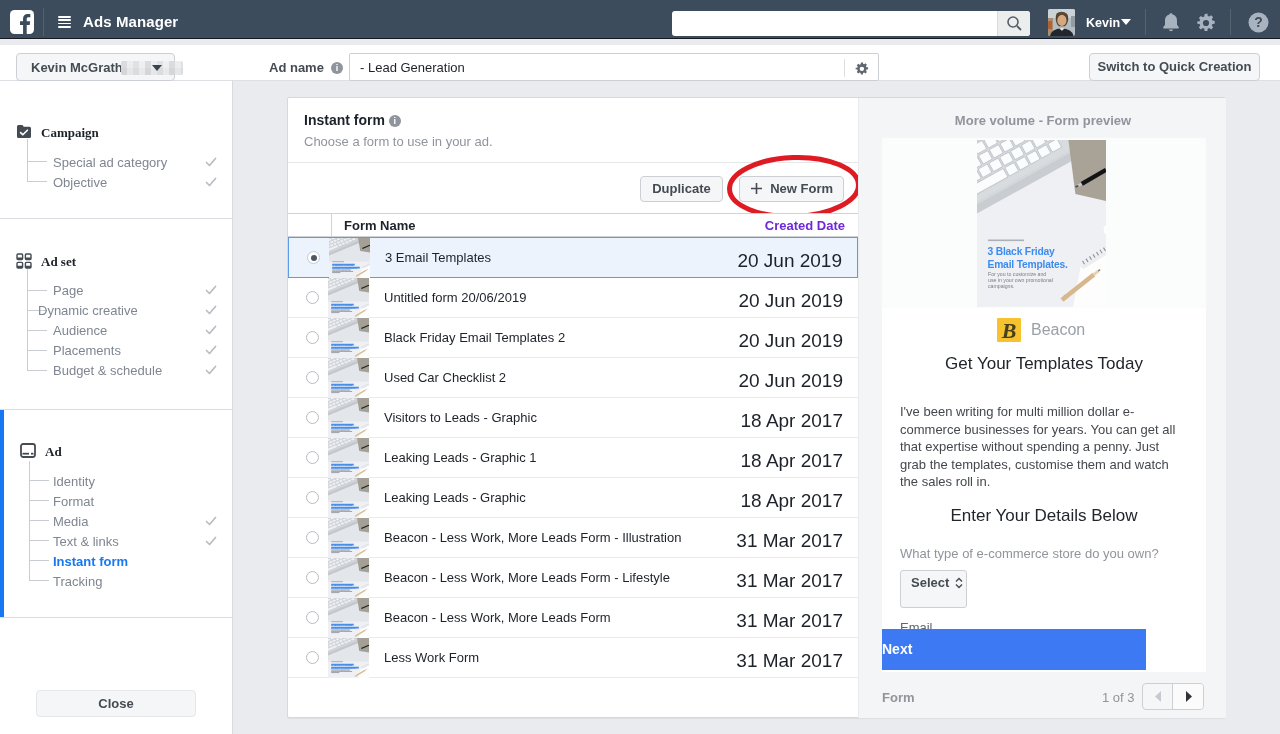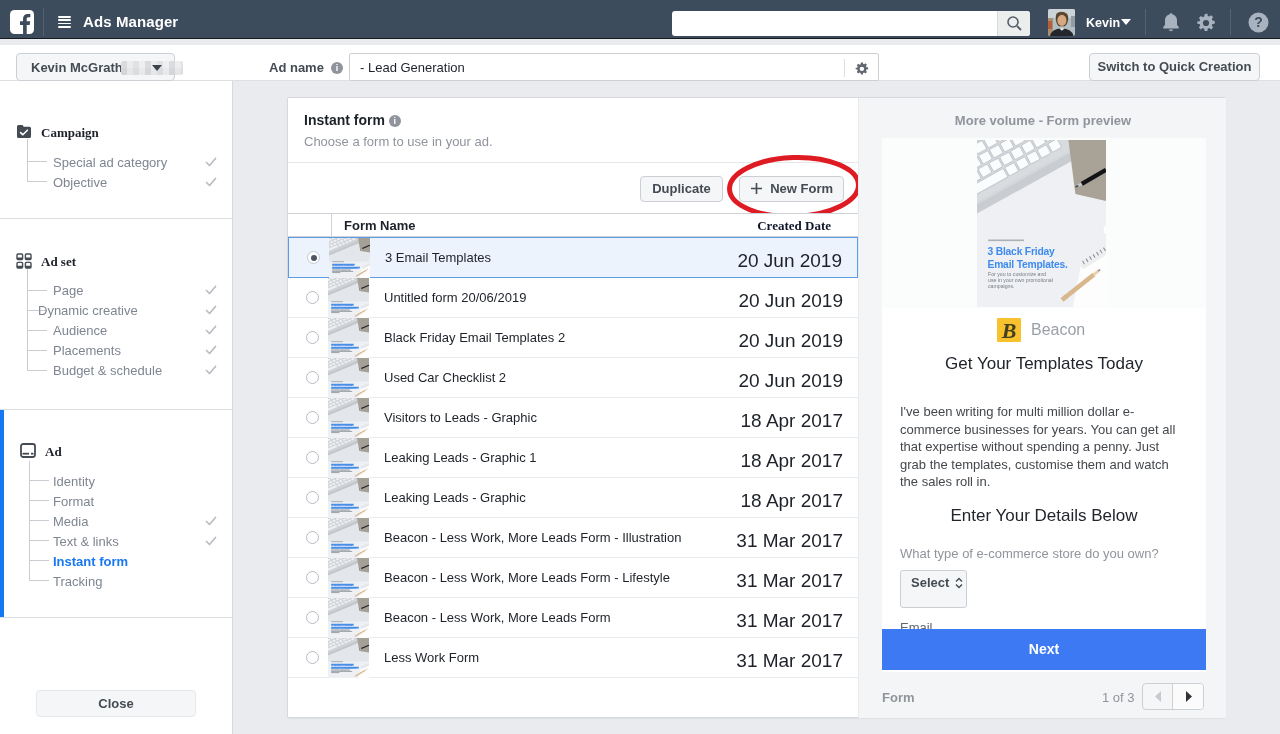--- a/index.html
+++ b/index.html
@@ -54,21 +54,21 @@
 .info { display:inline-block; width:12px; height:12px; border-radius:50%; background:#90949c; color:#fff; font-size:9px; font-weight:bold; text-align:center; line-height:12px; vertical-align:1px; }
 #hdr-div { position:absolute; left:0; top:64px; width:570px; height:1px; background:#e5e7ea; }
 .gbtn { position:absolute; top:78px; height:26px; background:#f5f6f7; border:1px solid #ccd0d5; border-radius:4px; font-size:13px; font-weight:bold; color:#444b53; text-align:center; line-height:24px; }
 #dupbtn { left:352px; width:83px; }
 #nfbtn { left:451px; width:105px; }
 #redellipse { position:absolute; left:436px; top:56px; width:140px; height:66px; pointer-events:none; }
 
 #tbl { position:absolute; left:0; top:115px; width:570px; }
 #tbl-head { position:absolute; left:0; top:0; width:570px; height:24px; border-top:1px solid #cfd2d7; border-bottom:1px solid #cfd2d7; background:#fff; }
 #tbl-head .c1 { position:absolute; left:56px; top:4px; font-size:13px; font-weight:bold; color:#1d2129; }
-#tbl-head .c2 { position:absolute; right:27px; top:4px; font-size:13px; font-weight:bold; color:#0f172a;font-family:Liberation Serif, serif; }
+#tbl-head .c2 { position:absolute; right:13px; top:4px; font-size:13px; font-weight:bold; color:#6d28d9; }
 #tbl-head .vd { position:absolute; left:43px; top:0; width:1px; height:24px; background:#cfd2d7; }
 .row { position:absolute; left:0; width:570px; height:40px; border-bottom:1px solid #e9ebee; background:#fff; }
 .row .nm { position:absolute; left:96px; top:12px; font-size:13px; color:#1d2129; }
 .row .dt { position:absolute; right:15px; top:12px; font-size:19px; color:#1d2129; }
 .row .th { position:absolute; left:40px; top:0; width:41px; height:40px; overflow:hidden; }
 .radio { position:absolute; left:18px; top:13px; width:13px; height:13px; border-radius:50%; border:1px solid #b8bcc2; background:#fff; }
 .row.sel { background:#ecf3fd; border:1px solid #5b9be8; height:41px; }
 .row.sel .radio { border-color:#c5cad1; }
 .radio .dot { position:absolute; left:2.5px; top:2.5px; width:6px; height:6px; border-radius:50%; background:#4d5763; }
 
@@ -78,21 +78,21 @@
 #hero { position:absolute; left:0; top:0; width:324px; height:170px; background:#fbfcfc; }
 #photo { position:absolute; left:95px; top:2px; width:129px; height:167px; }
 #brandrow { position:absolute; left:0; top:180px; width:324px; height:24px; text-align:center; }
 #blogo { position:absolute; left:115px; top:0; width:24px; height:24px; background:#f7c22d; border-radius:1px; text-align:center; font-family:"Liberation Serif", serif; font-style:italic; font-weight:bold; font-size:22px; color:#45401f; line-height:26px; }
 #bname { position:absolute; left:149px; top:3px; font-size:16px; color:#9aa0a8; }
 .pv-h { position:absolute; width:324px; text-align:center; font-size:17px; color:#21262c; }
 #pv-para { position:absolute; left:18px; top:265px; width:290px; font-size:13px; color:#44484d; line-height:17.5px; }
 #pv-q { position:absolute; left:18px; top:408px; font-size:13px; color:#90949c;text-align:center; }
 #pv-select { position:absolute; left:18px; top:432px; width:67px; height:38px; background:#f5f6f7; border:1px solid #ccd0d5; border-radius:3px; font-size:13px; font-weight:bold; color:#444b53; line-height:23px; padding-left:10px; }
 #pv-email { position:absolute; left:18px; top:482px; font-size:13px; color:#606770; }
-#nextbtn { position:absolute; left:0; top:491px; width:324px; height:41px; background:#3d79f2; color:#fff; font-size:14px; font-weight:bold; text-align:center; line-height:41px; }
+#nextbtn { position:absolute; left:0; top:491px; width:264px; height:41px; background:#3d79f2; color:#fff; font-size:14px; font-weight:bold; text-align:left; line-height:41px; }
 #pfoot-l { position:absolute; left:23px; top:592px; font-size:13px; font-weight:bold; color:#90949c; }
 #pfoot-n { position:absolute; left:243px; top:592px; font-size:13px; color:#90949c; }
 #pager { position:absolute; left:283px; top:585px; width:62px; height:27px; border:1px solid #ccd0d5; border-radius:4px; background:#f5f6f7; }
 #pager .seg2 { position:absolute; right:0; top:0; width:31px; height:25px; background:#fbfbfc; border-left:1px solid #ccd0d5; border-radius:0 3px 3px 0; }
 </style>
 </head>
 <body>
 <div id="topbar">
   <svg id="fblogo" viewBox="0 0 24 24">
       <rect x="0" y="0" width="24" height="24" rx="4.5" fill="#fff"></rect>

